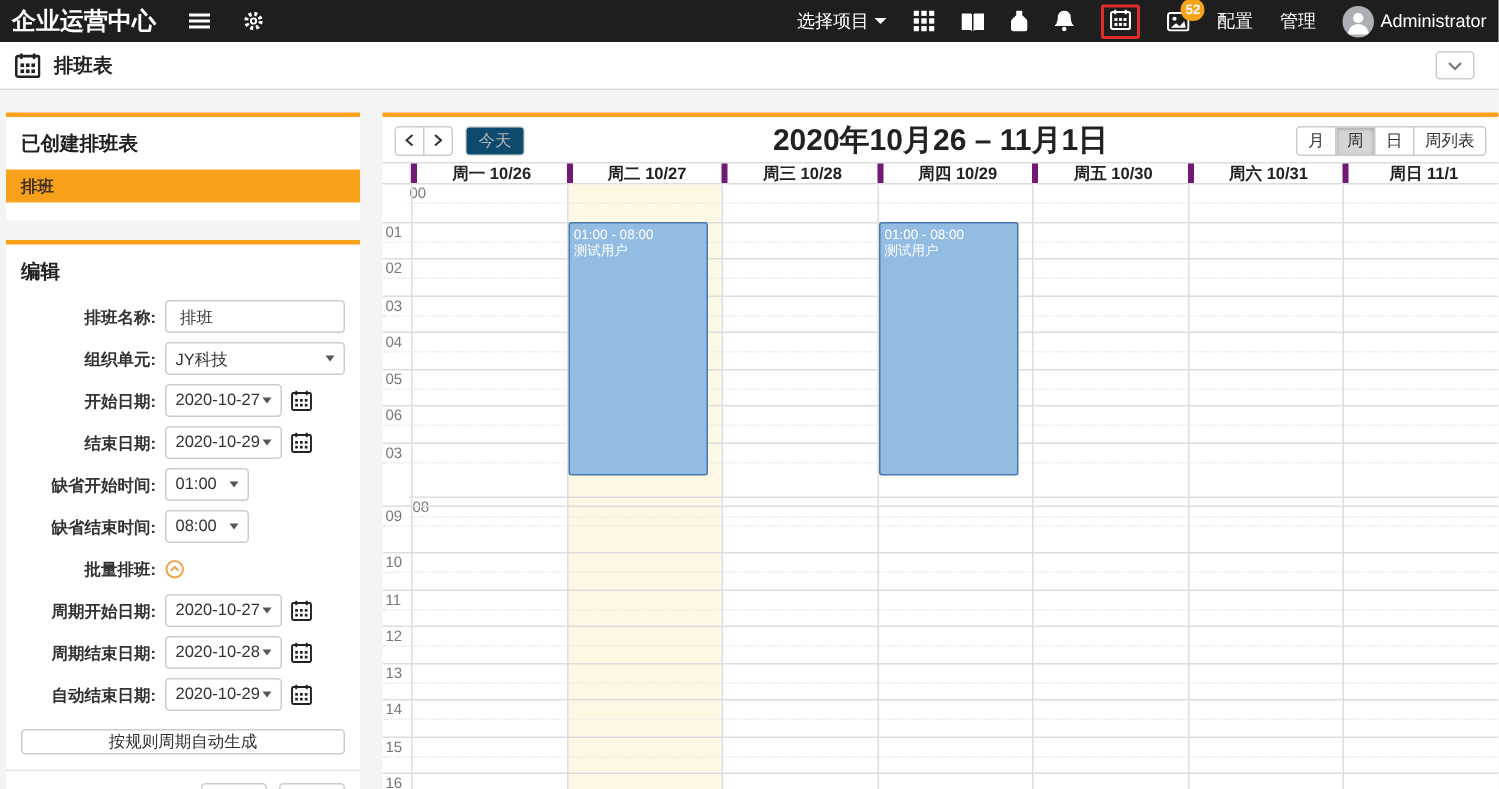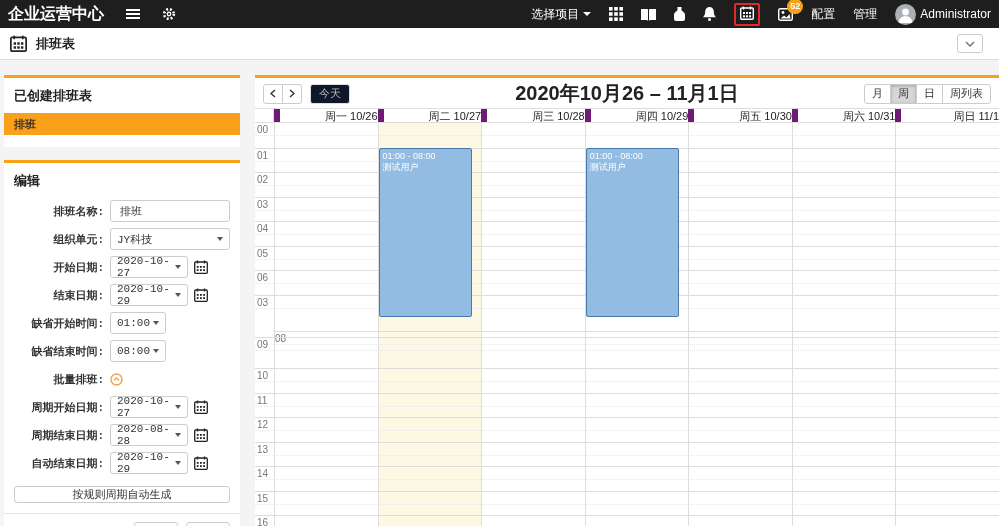--- a/index.html
+++ b/index.html
@@ -24,21 +24,21 @@
   .admin-name { font-size:12px; }
 
   
   .titlebar { position:absolute; left:0; top:28px; width:100%; height:32px; background:#fff;
     border-bottom:1px solid #ddd; display:flex; align-items:center; padding:0 10px; }
   .titlebar .page-title { font-size:13px; font-weight:700; margin-left:9px; color:#222; }
   .tb-btn { margin-left:auto; margin-right:6px; width:26px; height:19px; background:#fff; border:1px solid #ccc;
     border-radius:3px; display:flex; align-items:center; justify-content:center; cursor:pointer; color:#666; }
 
   
-  .sidebar { position:absolute; left:4px; top:75px; bottom:0; width:236px; display:flex; flex-direction:column;font-family:Liberation Mono, monospace; }
+  .sidebar { position:absolute; left:4px; top:75px; bottom:0; width:236px; display:flex; flex-direction:column; }
   .panel { background:#fff; border-top:3px solid #f9a11b; }
   .panel-created { margin-bottom:13px; padding-bottom:12px; }
   .panel-edit { flex:1; display:flex; flex-direction:column; overflow:hidden; }
   .side-heading { font-size:13px; font-weight:700; padding:9px 10px 8px; color:#222; }
   .sched-item { height:22px; background:#f9a11b; color:#3f3222; font-size:11px; font-weight:700;
     display:flex; align-items:center; padding:0 10px; cursor:pointer; }
   .form-area { padding:2px 10px 0; flex:1; }
   .form-row { display:flex; align-items:center; margin-bottom:6px; height:22px; }
   .f-label { width:96px; text-align:right; font-size:11px; font-weight:700; color:#333; padding-right:6px; white-space:nowrap; }
   .f-text { width:120px; height:22px; border:1px solid #ccc; border-radius:3px; font-size:11px; padding:0 9px;
@@ -60,34 +60,34 @@
 
   
   .calwrap { position:absolute; left:255px; top:75px; right:0; bottom:0; background:#fff;
     border-top:3px solid #f9a11b; display:flex; flex-direction:column; }
   .cal-toolbar { display:flex; align-items:center; padding:5px 8px 4px; position:relative; height:30px; }
   .nav-btns { display:flex; }
   .arrow-btn { width:20px; height:20px; background:#fff; border:1px solid #ccc; font-size:11px; color:#333;
     cursor:pointer; display:flex; align-items:center; justify-content:center; font-family:inherit; }
   .arrow-btn.prev { border-radius:3px 0 0 3px; }
   .arrow-btn.next { border-radius:0 3px 3px 0; margin-left:-1px; }
-  .today-btn { margin-left:8px; height:20px; padding:0 8px; background:#0f172a; border:1px solid #ddd; border-radius:3px;
+  .today-btn { margin-left:8px; height:20px; padding:0 8px; background:#0c4a6e; border:1px solid #ddd; border-radius:3px;
     font-size:11px; color:#b5b5b5; font-family:inherit; }
   .cal-title { position:absolute; left:0; right:0; text-align:center; font-size:20px; font-weight:700; color:#222; pointer-events:none; }
   .view-btns { margin-left:auto; display:flex; }
   .seg-btn { height:20px; padding:0 7px; background:#fff; border:1px solid #ccc; font-size:11px; color:#333;
     cursor:pointer; margin-left:-1px; font-family:inherit; }
   .seg-btn:first-child { border-radius:3px 0 0 3px; margin-left:0; }
   .seg-btn:last-child { border-radius:0 3px 3px 0; }
   .seg-btn.active { background:#d6d6d6; box-shadow:inset 0 1px 3px rgba(0,0,0,.25); }
 
   .cal-header { display:flex; border-top:1px solid #ddd; border-bottom:1px solid #ddd; height:15px; }
   .gutter-head { width:19px; border-right:1px solid #ddd; }
-  .day-head { flex:1; text-align:right; font-size:11px; font-weight:400; color:#222; line-height:14px;
-    border-left:6px solid #701a75; overflow:hidden; white-space:nowrap; }
+  .day-head { flex:1; text-align:center; font-size:11px; font-weight:700; color:#222; line-height:14px;
+    border-left:4px solid #701a75; overflow:hidden; white-space:nowrap; }
   .day-head:first-of-type { border-left:none; }
 
   .cal-body { position:relative; flex:1; overflow:hidden; }
   .today-col { position:absolute; top:0; bottom:0; background:#fcf8e3; z-index:0; }
   .hour-row { position:absolute; left:0; right:0; height:24.5px; border-top:1px solid #ddd; z-index:1; }
   .hour-row.first { border-top:none; }
   .half-line { position:absolute; left:0; right:0; top:12px; border-top:1px dotted #e7e7e7; }
   .hour-label { position:absolute; left:2px; top:1px; font-size:10px; color:#777; background:transparent; z-index:2; }
   .col-line { position:absolute; top:0; bottom:0; width:0; border-left:1px solid #ddd; z-index:2; }
   .event { position:absolute; z-index:3; background:#93bce3; border:1px solid #4878ad; border-radius:2px;
@@ -321,21 +321,21 @@
                 <rect x="2.8" y="9.2" width="1.8" height="1.8"></rect>
                 <rect x="6" y="9.2" width="1.8" height="1.8"></rect>
                 <rect x="9.2" y="9.2" width="1.8" height="1.8"></rect>
               </g>
             </svg>
           </span>
         </div>
         <div class="form-row">
           <span class="f-label">周期结束日期:</span>
           <div class="f-select sel-date">
-            <span>2020-08-28</span>
+            <span>2020-10-28</span>
             <span class="sel-caret"></span>
           </div>
           <span class="cal-icon-btn">
             <svg width="14" height="14" viewBox="0 0 14 14">
               <rect x="0.7" y="2" width="12.6" height="11.3" rx="1" fill="none" stroke="#222" stroke-width="1.3"></rect>
               <line x1="3.5" y1="0.5" x2="3.5" y2="3.5" stroke="#222" stroke-width="1.3"></line>
               <line x1="10.5" y1="0.5" x2="10.5" y2="3.5" stroke="#222" stroke-width="1.3"></line>
               <g fill="#222">
                 <rect x="2.8" y="6" width="1.8" height="1.8"></rect>
                 <rect x="6" y="6" width="1.8" height="1.8"></rect>
@@ -406,21 +406,21 @@
   <div class="day-head">周一 10/26</div>
       <div class="day-head">周二 10/27</div>
       <div class="day-head">周三 10/28</div>
       <div class="day-head">周四 10/29</div>
       <div class="day-head">周五 10/30</div>
       <div class="day-head">周六 10/31</div>
       <div class="day-head">周日 11/1</div>
     </div>
   <div class="cal-body" id="cal-body">
       <div class="today-col" style="left: calc(14.2857% + 16.2857px); width: calc(14.2857% - 2.71429px); background: rgb(252, 248, 227);"></div>
-      <div class="hour-row first" style="top: 0px;">
+      <div class="hour-row first" style="top: 0px; margin-left: 16px;">
         <div class="half-line"></div>
         <span class="hour-label">00</span>
       </div>
       <div class="hour-row" style="top: 24.5px;">
         <div class="half-line"></div>
         <span class="hour-label">01</span>
       </div>
       <div class="hour-row" style="top: 49px;">
         <div class="half-line"></div>
         <span class="hour-label">02</span>

